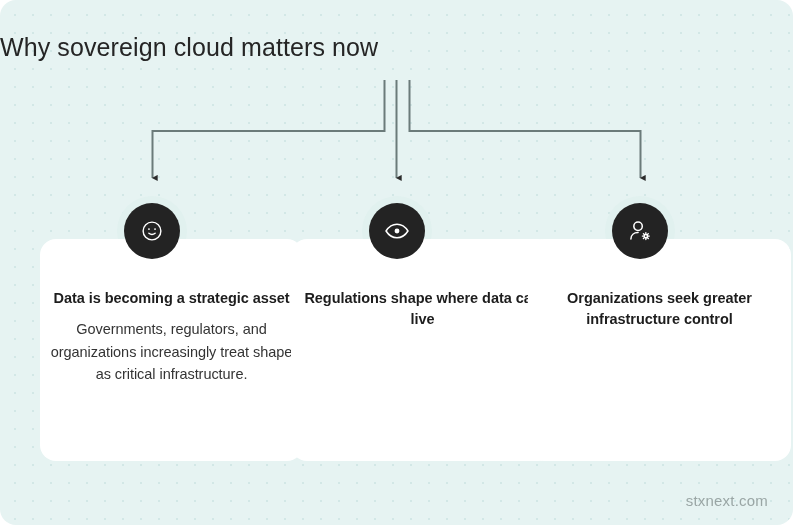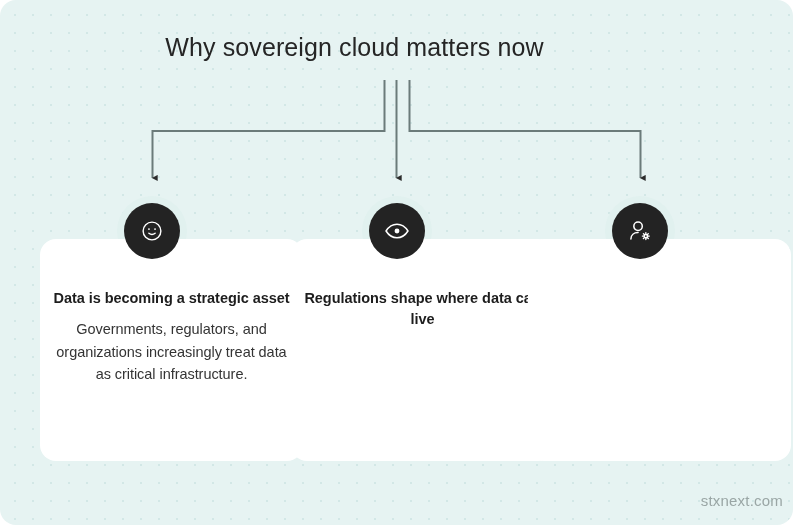--- a/index.html
+++ b/index.html
@@ -24,23 +24,22 @@
     background-size: 18px 18px;
     background-position: 6px 6px;
     border-radius: 16px;
     overflow: hidden;
   }
 
   
   #page-title {
     position: absolute;
     top: 33px;
-    left: 12px;
+    left: 0;
     width: 685px;
-    text-align: center;
     font-size: 25px;
     font-weight: 400;
     color: #252525;
     letter-spacing: 0.1px;
   }
 
   
   #connectors {
     position: absolute;
     top: 0;
@@ -111,21 +110,21 @@
   #halo-2 { left: 605px; }
   #badge-0 { left: 124px; }
   #badge-1 { left: 369px; }
   #badge-2 { left: 612px; }
 
   .icon-badge svg { display: block; }
 
   
   #watermark {
     position: absolute;
-    right: 10px;
+    right: 25px;
     bottom: 16px;
     font-size: 15px;
     color: #9aa6a5;
     letter-spacing: 0.2px;
   }
 </style>
 </head>
 <body>
 
 <div id="canvas">
@@ -145,28 +144,29 @@
 
     <path d="M409.5,80 L409.5,131 L640.5,131 L640.5,178" fill="none" stroke="#6b7b7a" stroke-width="2" marker-end="url(#arrowhead)"></path>
   </svg>
 
   <div class="icon-halo" id="halo-0"></div>
   <div class="icon-halo" id="halo-1"></div>
   <div class="icon-halo" id="halo-2"></div>
 
   <div class="card" id="card-0">
     <p class="card-heading">Data is becoming a strategic asset</p>
-    <p class="card-body">Governments, regulators, and organizations increasingly treat data as critical infrastructure.</p>
+    <p class="card-body">Governments, regulators, and organizations increasingly treat shape as critical infrastructure.</p>
   </div>
 
   <div class="card" id="card-1">
     <p class="card-heading">Regulations shape where data can live</p>
   </div>
 
   <div class="card" id="card-2">
+    <p class="card-heading">Organizations seek greater infrastructure control</p>
   </div>
 
   <div class="icon-badge" id="badge-0">
     <span>
       <svg width="26" height="26" viewBox="0 0 24 24" fill="none" stroke="#ffffff" stroke-width="1.3" stroke-linecap="round">
         <circle cx="12" cy="12" r="8.2"></circle>
         <circle cx="9.2" cy="10.2" r="0.85" fill="#ffffff" stroke="none"></circle>
         <circle cx="14.8" cy="10.2" r="0.85" fill="#ffffff" stroke="none"></circle>
         <path d="M9.1,14.1 Q12,16.5 14.9,14.1"></path>
       </svg>

